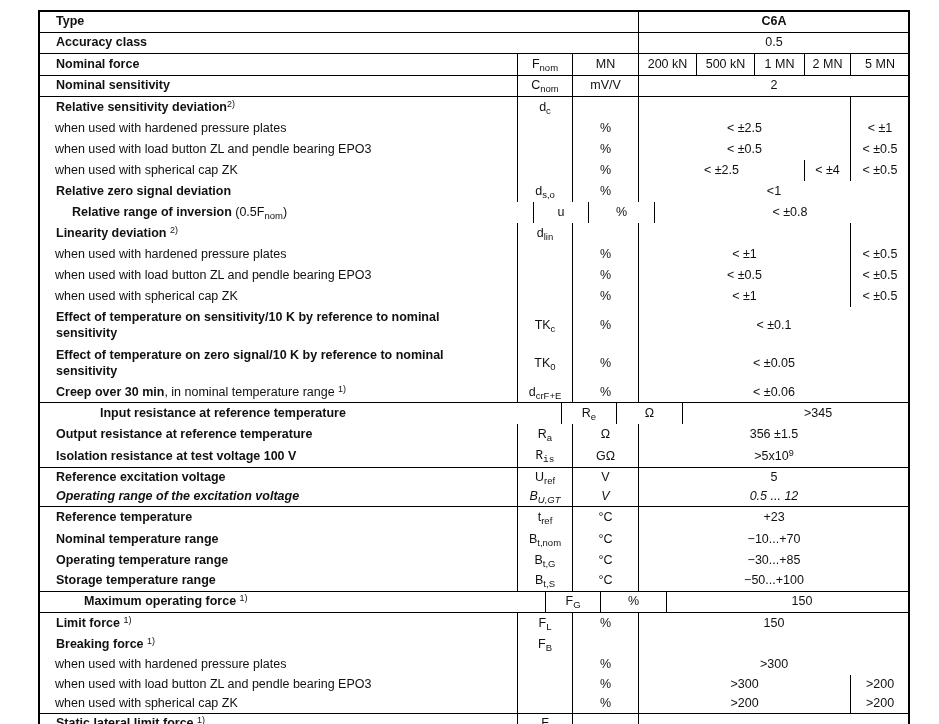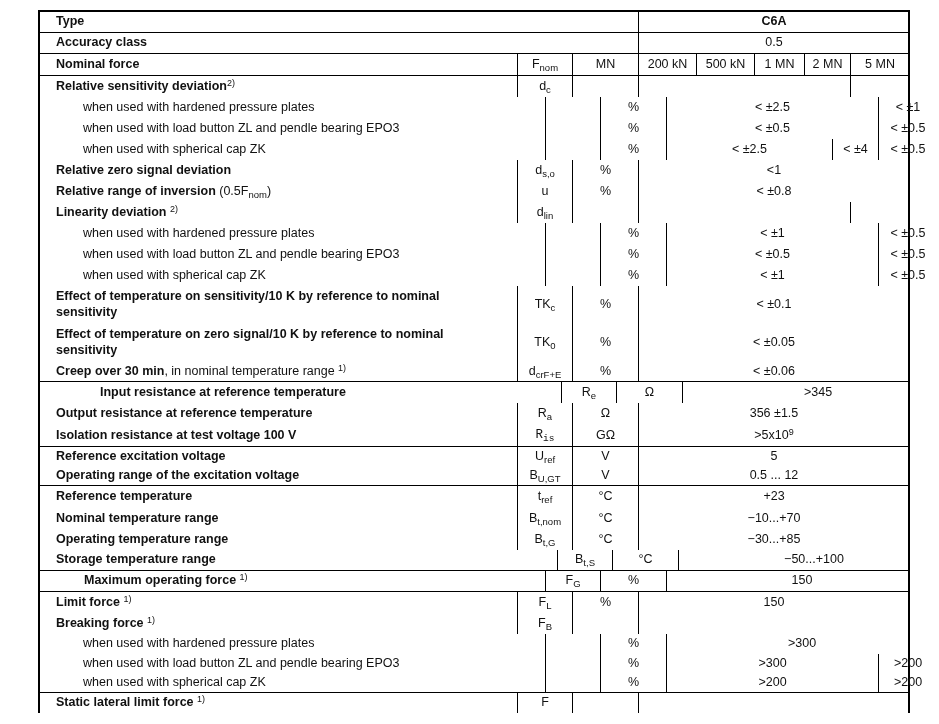--- a/index.html
+++ b/index.html
@@ -14,21 +14,21 @@
     box-sizing:content-box;background:#fff;
   }
   .row{display:flex;box-sizing:border-box;flex:none;}
   .row.bb{border-bottom:1.4px solid #000;}
   .cell{
     display:flex;align-items:center;box-sizing:border-box;flex:none;overflow:hidden;
     font-size:12.5px;line-height:1.25;
   }
   .cell.center{justify-content:center;text-align:center;}
   .cell.label{justify-content:flex-start;padding-left:16px;padding-right:30px;}
-  .cell.label.indent{padding-left:15px;margin-left:28px;}
+  .cell.label.indent{padding-left:15px;}
   .vl{border-left:1.4px solid #000;}
   .dataarea{display:flex;flex:none;box-sizing:border-box;}
   .runs{display:block;}
   .b{font-weight:bold;}
   .sup{font-size:9px;position:relative;top:-4px;}
   .sub{font-size:9.5px;position:relative;top:3px;}
 </style>
 </head>
 <body>
 
@@ -75,20 +75,36 @@
             <span class="runs"><span>1 MN</span></span>
           </div>
           <div class="cell center vl" style="width: 46px;">
             <span class="runs"><span>2 MN</span></span>
           </div>
           <div class="cell center vl" style="width: 59px;">
             <span class="runs"><span>5 MN</span></span>
           </div>
         </div>
       </div>
+      <div class="row bb" style="height: 21px;">
+        <div class="cell label" style="width: 477px;">
+          <span class="runs"><span class="b">Nominal sensitivity</span></span>
+        </div>
+        <div class="cell center vl" style="width: 55px;">
+          <span class="runs"><span>C</span><span class="sub">nom</span></span>
+        </div>
+        <div class="cell center vl" style="width: 66px;">
+          <span class="runs"><span>mV/V</span></span>
+        </div>
+        <div class="dataarea vl" style="width: 270px;">
+          <div class="cell center" style="width: 270px;">
+            <span class="runs"><span>2</span></span>
+          </div>
+        </div>
+      </div>
       <div class="row" style="height: 21px;">
         <div class="cell label" style="width: 477px;">
           <span class="runs"><span class="b">Relative sensitivity deviation</span><span class="sup">2)</span></span>
         </div>
         <div class="cell center vl" style="width: 55px;">
           <span class="runs"><span>d</span><span class="sub">c</span></span>
         </div>
         <div class="cell center vl" style="width: 66px;">
           <span class="runs"></span>
         </div>
@@ -170,21 +186,21 @@
         </div>
         <div class="cell center vl" style="width: 66px;">
           <span class="runs"><span>%</span></span>
         </div>
         <div class="dataarea vl" style="width: 270px;">
           <div class="cell center" style="width: 270px;">
             <span class="runs"><span>&lt;1</span></span>
           </div>
         </div>
       </div>
-      <div class="row" style="height: 21px;">
+      <div class="row" style="height: 21px; padding-left: 16px;">
         <div class="cell label" style="width: 477px;">
           <span class="runs"><span class="b">Relative range of inversion </span><span>(0.5F</span><span class="sub">nom</span><span>)</span></span>
         </div>
         <div class="cell center vl" style="width: 55px;">
           <span class="runs"><span>u</span></span>
         </div>
         <div class="cell center vl" style="width: 66px;">
           <span class="runs"><span>%</span></span>
         </div>
         <div class="dataarea vl" style="width: 270px;">
@@ -374,21 +390,21 @@
         </div>
         <div class="cell center vl" style="width: 66px;">
           <span class="runs"><span>V</span></span>
         </div>
         <div class="dataarea vl" style="width: 270px;">
           <div class="cell center" style="width: 270px;">
             <span class="runs"><span>5</span></span>
           </div>
         </div>
       </div>
-      <div class="row bb" style="height: 19px;">
+      <div class="row bb" style="height: 19px; font-style: italic;">
         <div class="cell label" style="width: 477px;">
           <span class="runs"><span class="b">Operating range of the excitation voltage</span></span>
         </div>
         <div class="cell center vl" style="width: 55px;">
           <span class="runs"><span>B</span><span class="sub">U,GT</span></span>
         </div>
         <div class="cell center vl" style="width: 66px;">
           <span class="runs"><span>V</span></span>
         </div>
         <div class="dataarea vl" style="width: 270px;">
@@ -442,21 +458,21 @@
         <div class="dataarea vl" style="width: 270px;">
           <div class="cell center" style="width: 270px;">
             <span class="runs"><span>−30...+85</span></span>
           </div>
         </div>
       </div>
       <div class="row bb" style="height: 21px;">
         <div class="cell label" style="width: 477px;">
           <span class="runs"><span class="b">Storage temperature range</span></span>
         </div>
-        <div class="cell center vl" style="width: 55px; margin-left: 40px;">
+        <div class="cell center vl" style="width: 55px;">
           <span class="runs"><span>B</span><span class="sub">t,S</span></span>
         </div>
         <div class="cell center vl" style="width: 66px;">
           <span class="runs"><span>°C</span></span>
         </div>
         <div class="dataarea vl" style="width: 270px;">
           <div class="cell center" style="width: 270px;">
             <span class="runs"><span>−50...+100</span></span>
           </div>
         </div>

